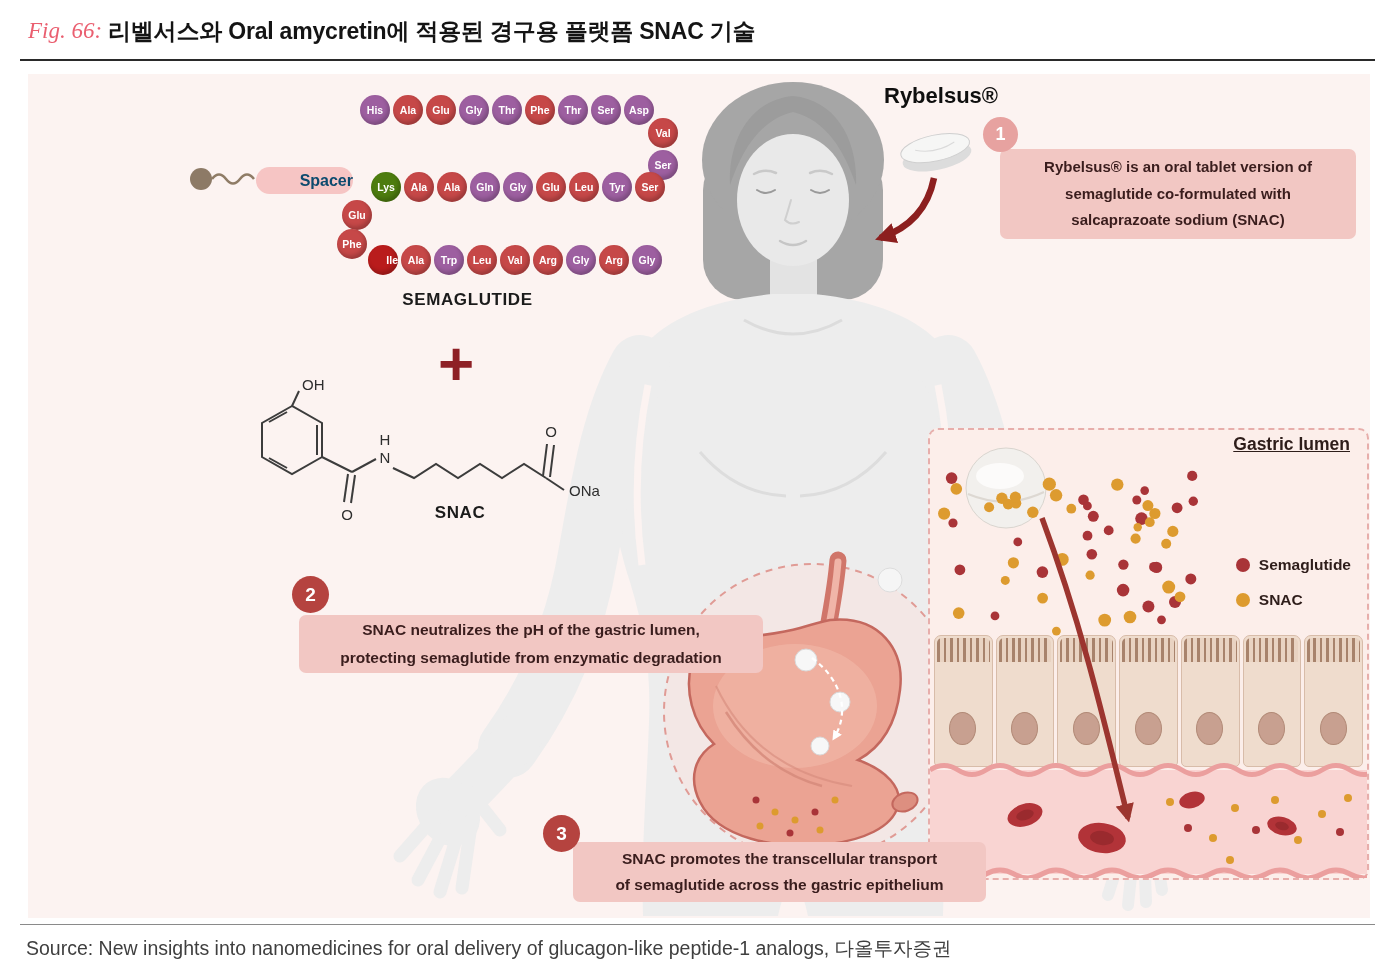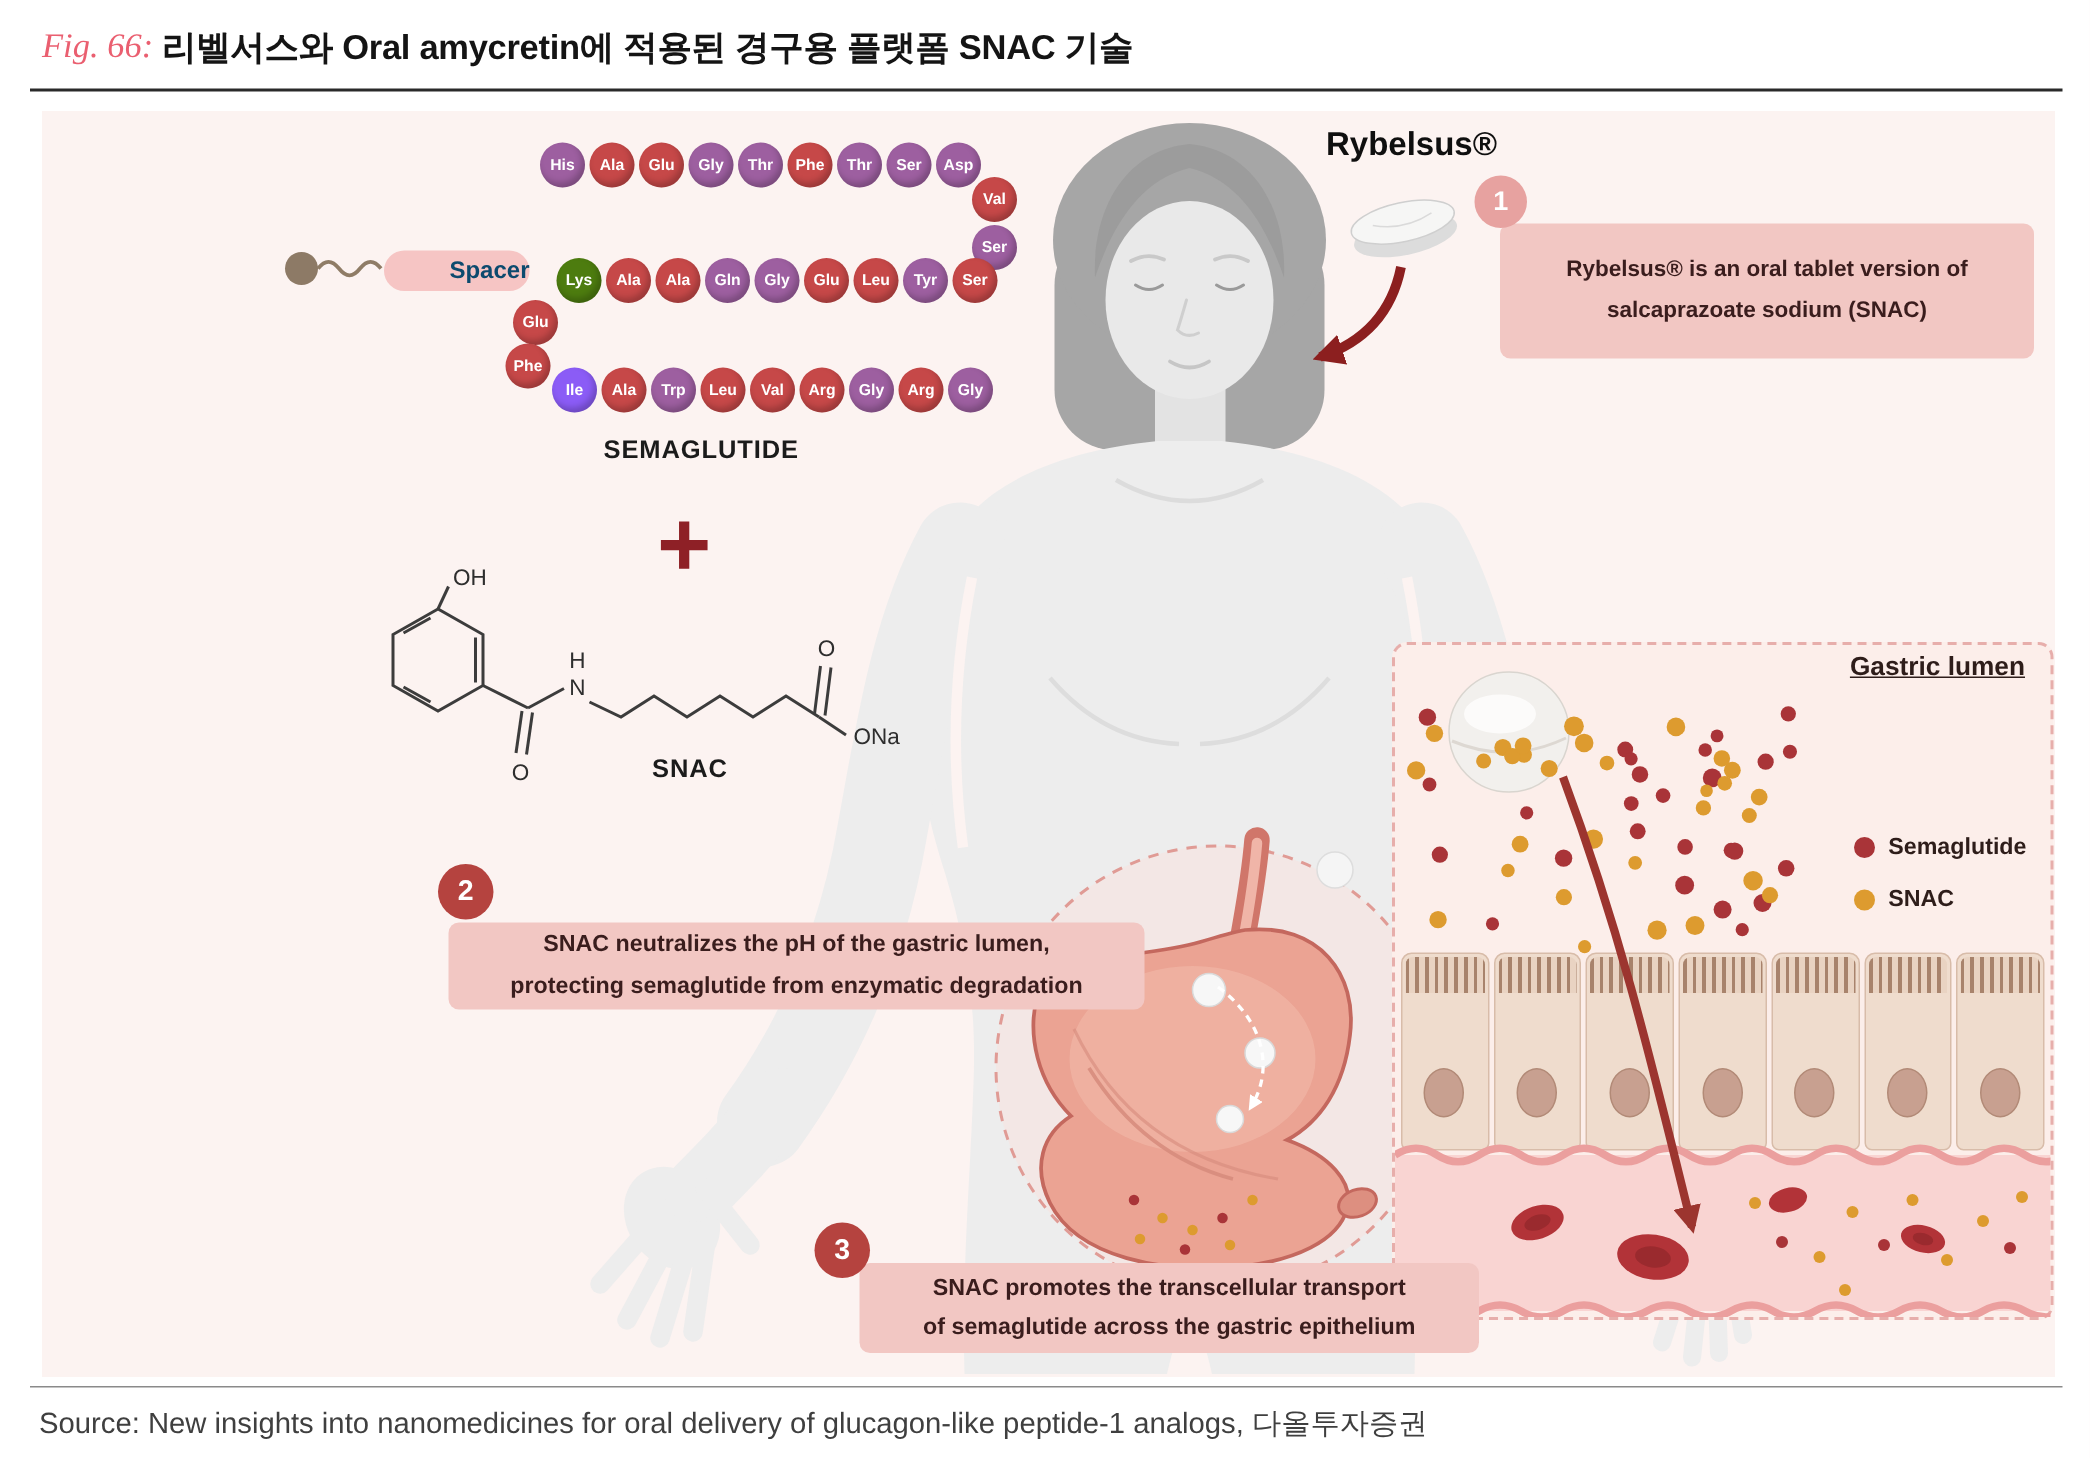--- a/index.html
+++ b/index.html
@@ -204,21 +204,21 @@
       <div class="aa" style="left: 404px; top: 172px; background: rgb(198, 72, 72);">Ala</div>
       <div class="aa" style="left: 437px; top: 172px; background: rgb(198, 72, 72);">Ala</div>
       <div class="aa" style="left: 470px; top: 172px; background: rgb(157, 95, 160);">Gln</div>
       <div class="aa" style="left: 503px; top: 172px; background: rgb(157, 95, 160);">Gly</div>
       <div class="aa" style="left: 536px; top: 172px; background: rgb(198, 72, 72);">Glu</div>
       <div class="aa" style="left: 569px; top: 172px; background: rgb(198, 72, 72);">Leu</div>
       <div class="aa" style="left: 602px; top: 172px; background: rgb(157, 95, 160);">Tyr</div>
       <div class="aa" style="left: 635px; top: 172px; background: rgb(198, 72, 72);">Ser</div>
       <div class="aa" style="left: 342px; top: 200px; background: rgb(198, 72, 72);">Glu</div>
       <div class="aa" style="left: 337px; top: 229px; background: rgb(198, 72, 72);">Phe</div>
-      <div class="aa" style="left: 368px; top: 245px; background: #8b5cf6;">Ile</div>
+      <div class="aa" style="left: 368px; top: 245px; background: #b91c1c; text-align: right;">Ile</div>
       <div class="aa" style="left: 401px; top: 245px; background: rgb(198, 72, 72);">Ala</div>
       <div class="aa" style="left: 434px; top: 245px; background: rgb(157, 95, 160);">Trp</div>
       <div class="aa" style="left: 467px; top: 245px; background: rgb(198, 72, 72);">Leu</div>
       <div class="aa" style="left: 500px; top: 245px; background: rgb(198, 72, 72);">Val</div>
       <div class="aa" style="left: 533px; top: 245px; background: rgb(198, 72, 72);">Arg</div>
       <div class="aa" style="left: 566px; top: 245px; background: rgb(157, 95, 160);">Gly</div>
       <div class="aa" style="left: 599px; top: 245px; background: rgb(198, 72, 72);">Arg</div>
       <div class="aa" style="left: 632px; top: 245px; background: rgb(157, 95, 160);">Gly</div>
     </div>
   <div class="spacer-pill">Spacer</div>
@@ -358,20 +358,21 @@
       <div class="lg-row">
         <span class="lg-dot" style="background: rgb(221, 155, 47);"></span>
         <span class="lg-label">SNAC</span>
       </div>
     </div>
   </div>
 
   <div class="badge b1">1</div>
   <div class="stepbox s1">
     <span class="line">Rybelsus® is an oral tablet version of</span>
+    <span class="line">semaglutide co-formulated with</span>
     <span class="line">salcaprazoate sodium (SNAC)</span>
   </div>
 
   <div class="badge b2">2</div>
   <div class="stepbox s2">
     <span class="line">SNAC neutralizes the pH of the gastric lumen,</span>
     <span class="line">protecting semaglutide from enzymatic degradation</span>
   </div>
 
   <div class="badge b3">3</div>

